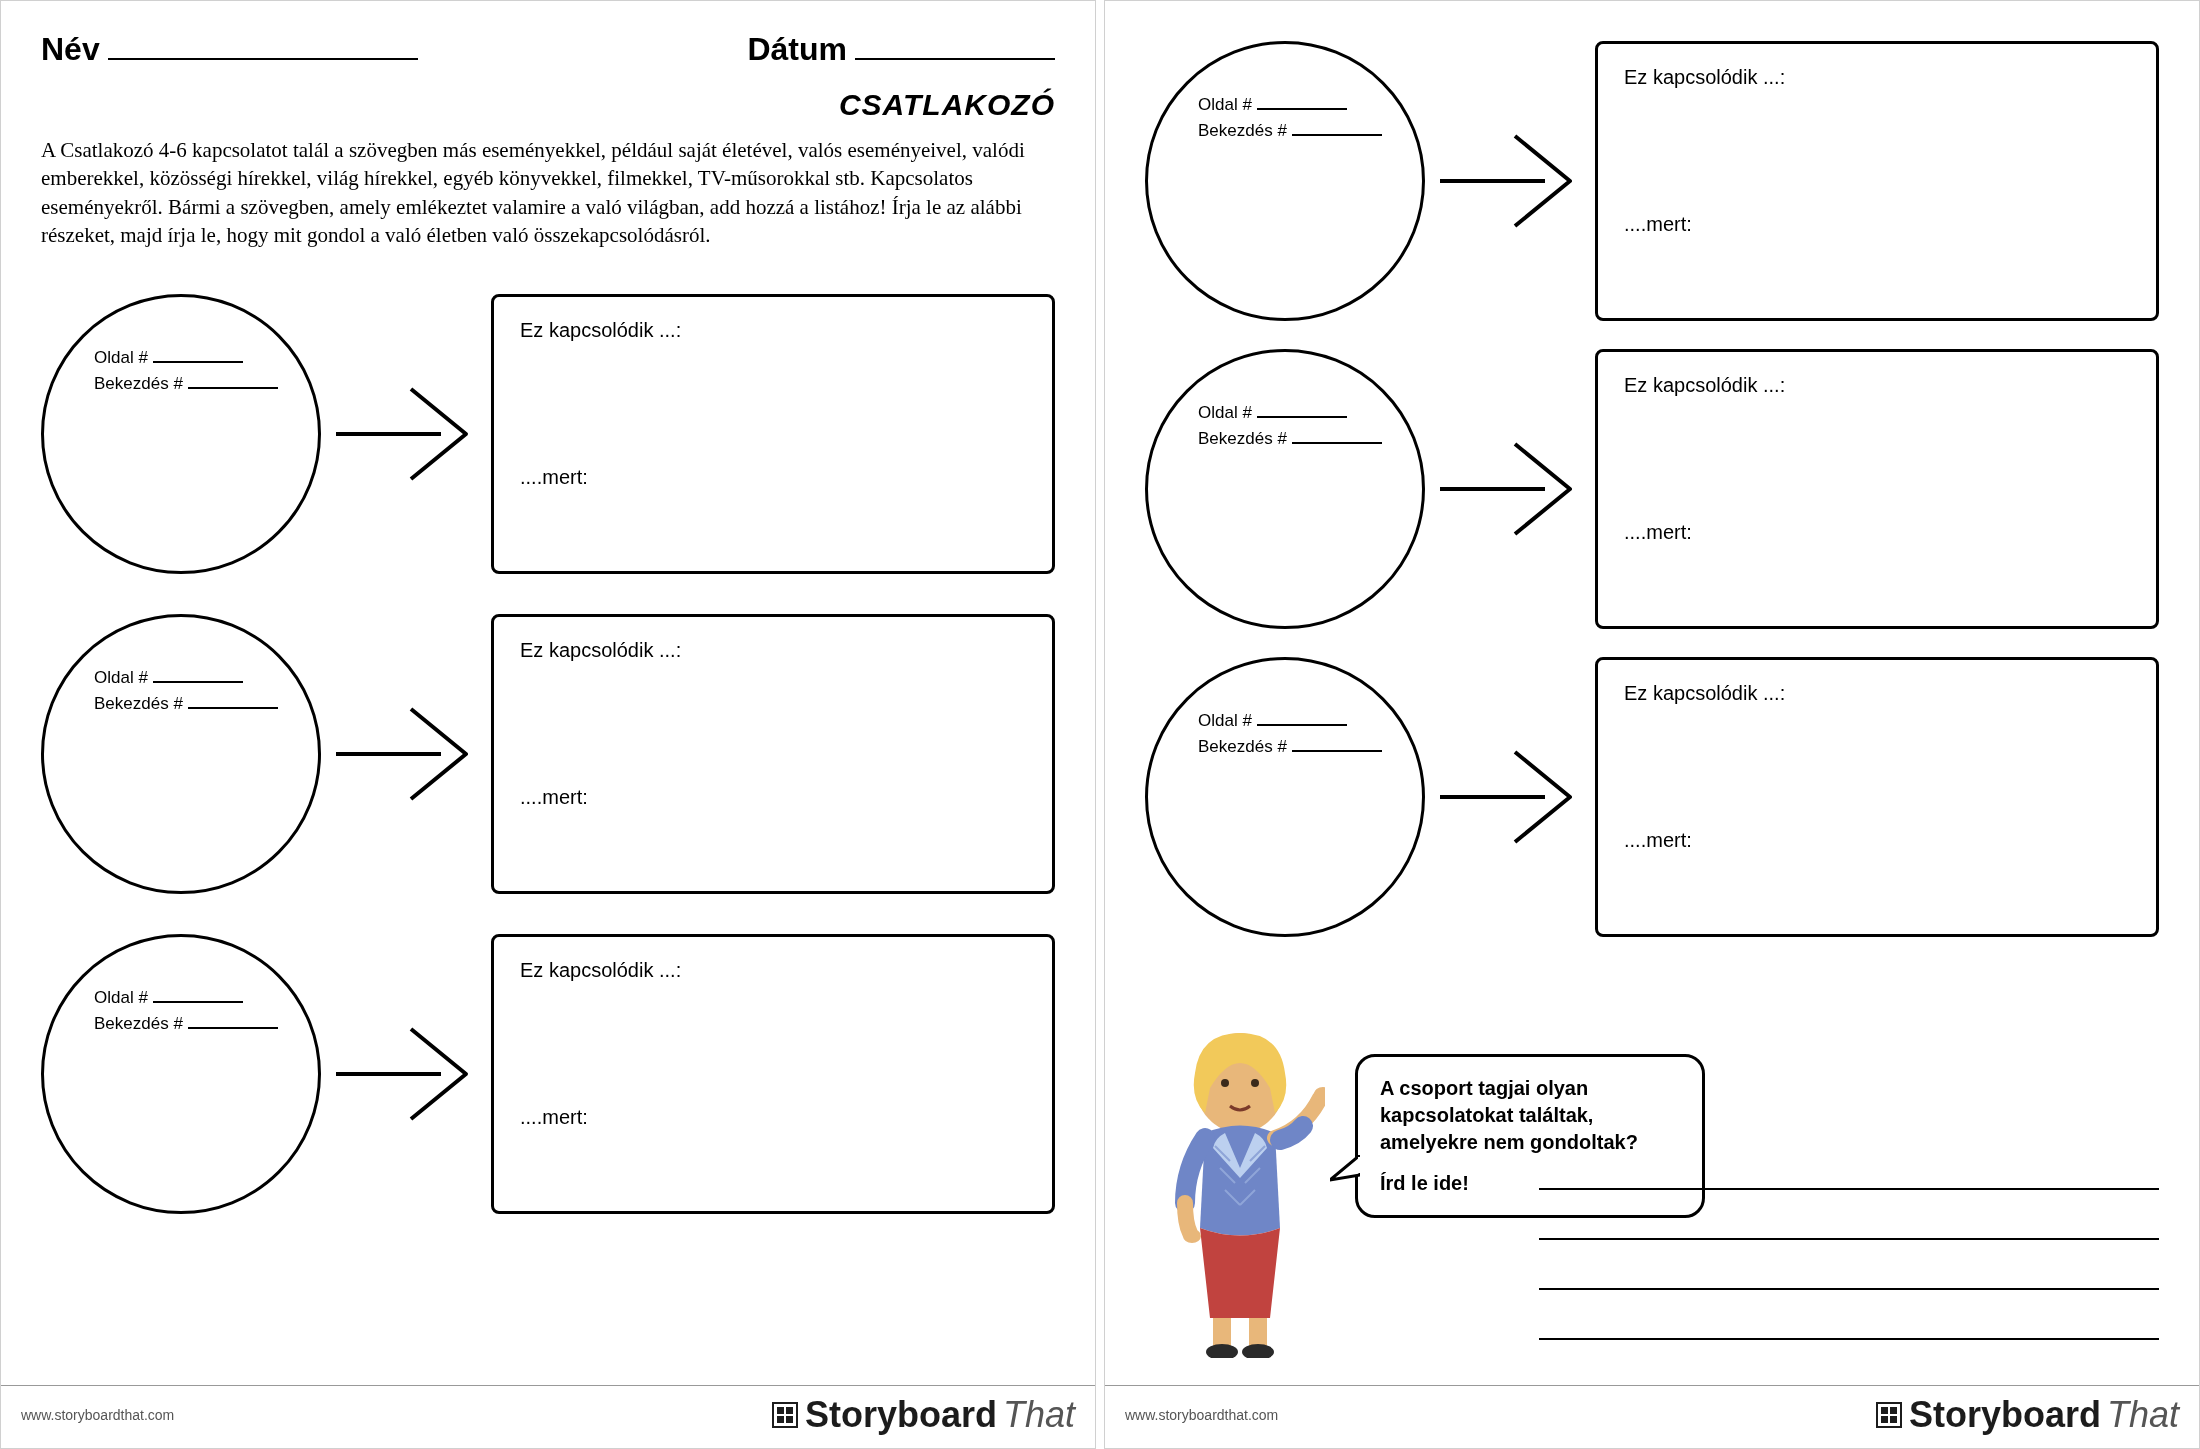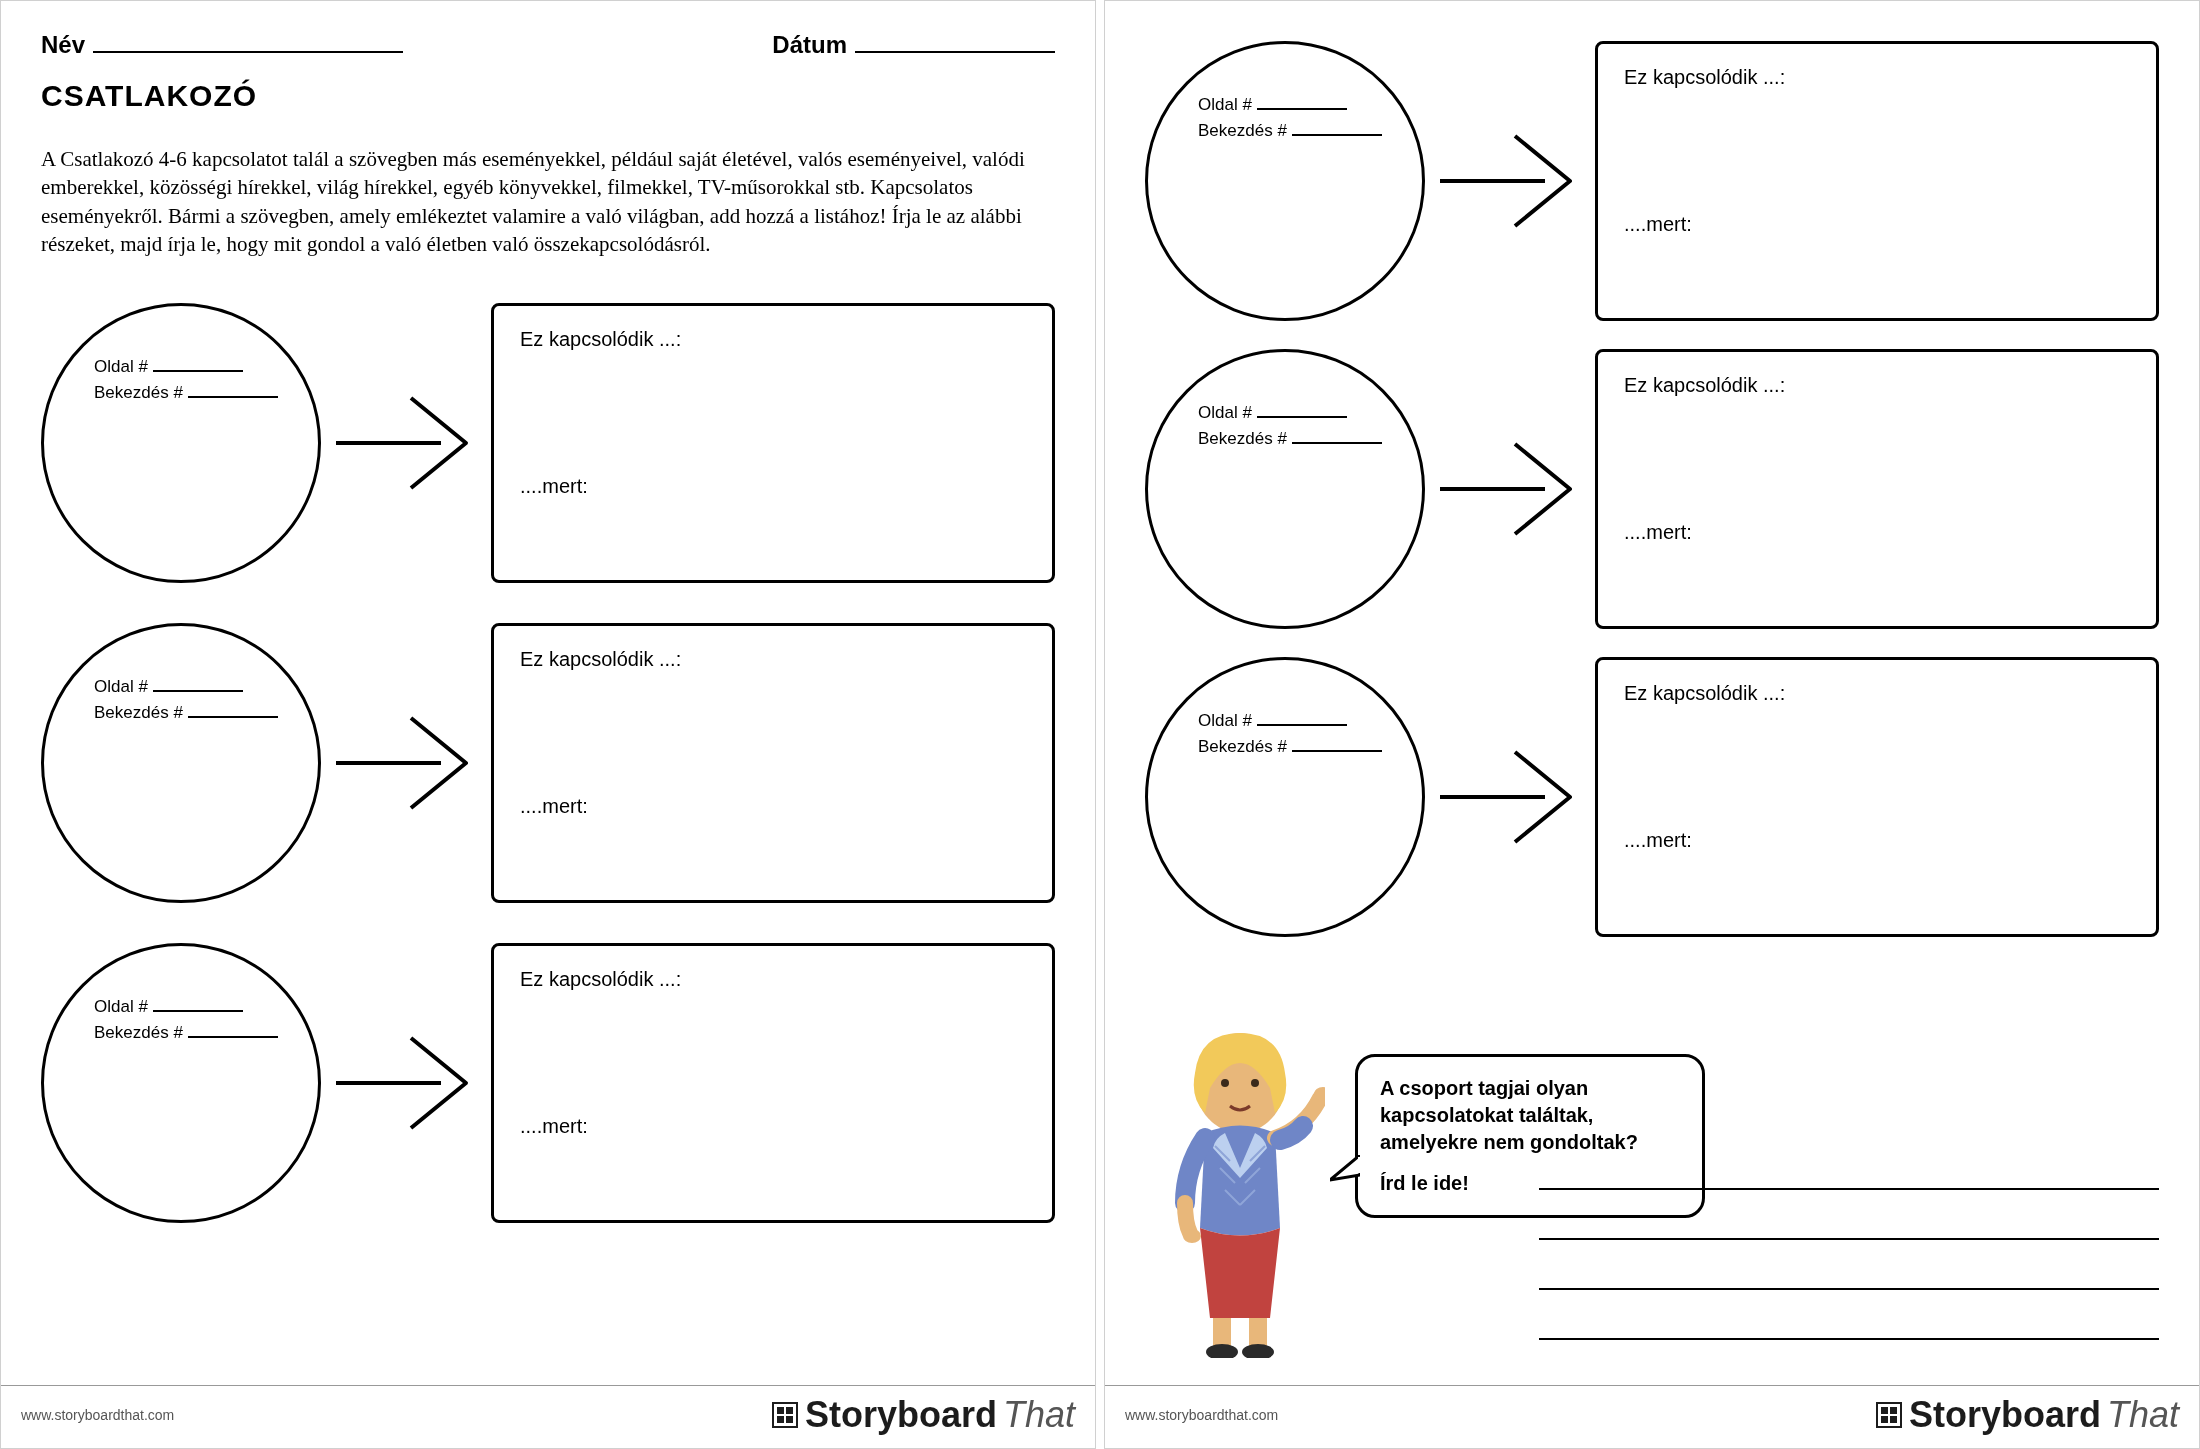--- a/index.html
+++ b/index.html
@@ -17,31 +17,32 @@
     width: 1096px;
     height: 1449px;
     position: relative;
     border: 1px solid #d0d0d0;
     padding: 30px 40px 60px 40px;
   }
   .header-row {
     display: flex;
     gap: 40px;
     margin-bottom: 20px;
-    font-size: 24px;
+    font-size: 32px;
     font-weight: bold;
   }
   .header-field { display: flex; align-items: baseline; gap: 8px; }
   .header-line { display: inline-block; border-bottom: 2px solid #000; height: 18px; }
   .title {
-    text-align: left;
+    text-align: right;
     font-size: 30px;
     font-weight: bold;
     letter-spacing: 1px;
-    margin-bottom: 32px;
+    margin-bottom: 14px;
+    font-style: italic;
   }
   .instructions {
     font-size: 21px;
     line-height: 1.35;
     margin-bottom: 30px;
     font-family: Liberation Serif, serif;
   }
   .row {
     display: flex;
     align-items: center;

